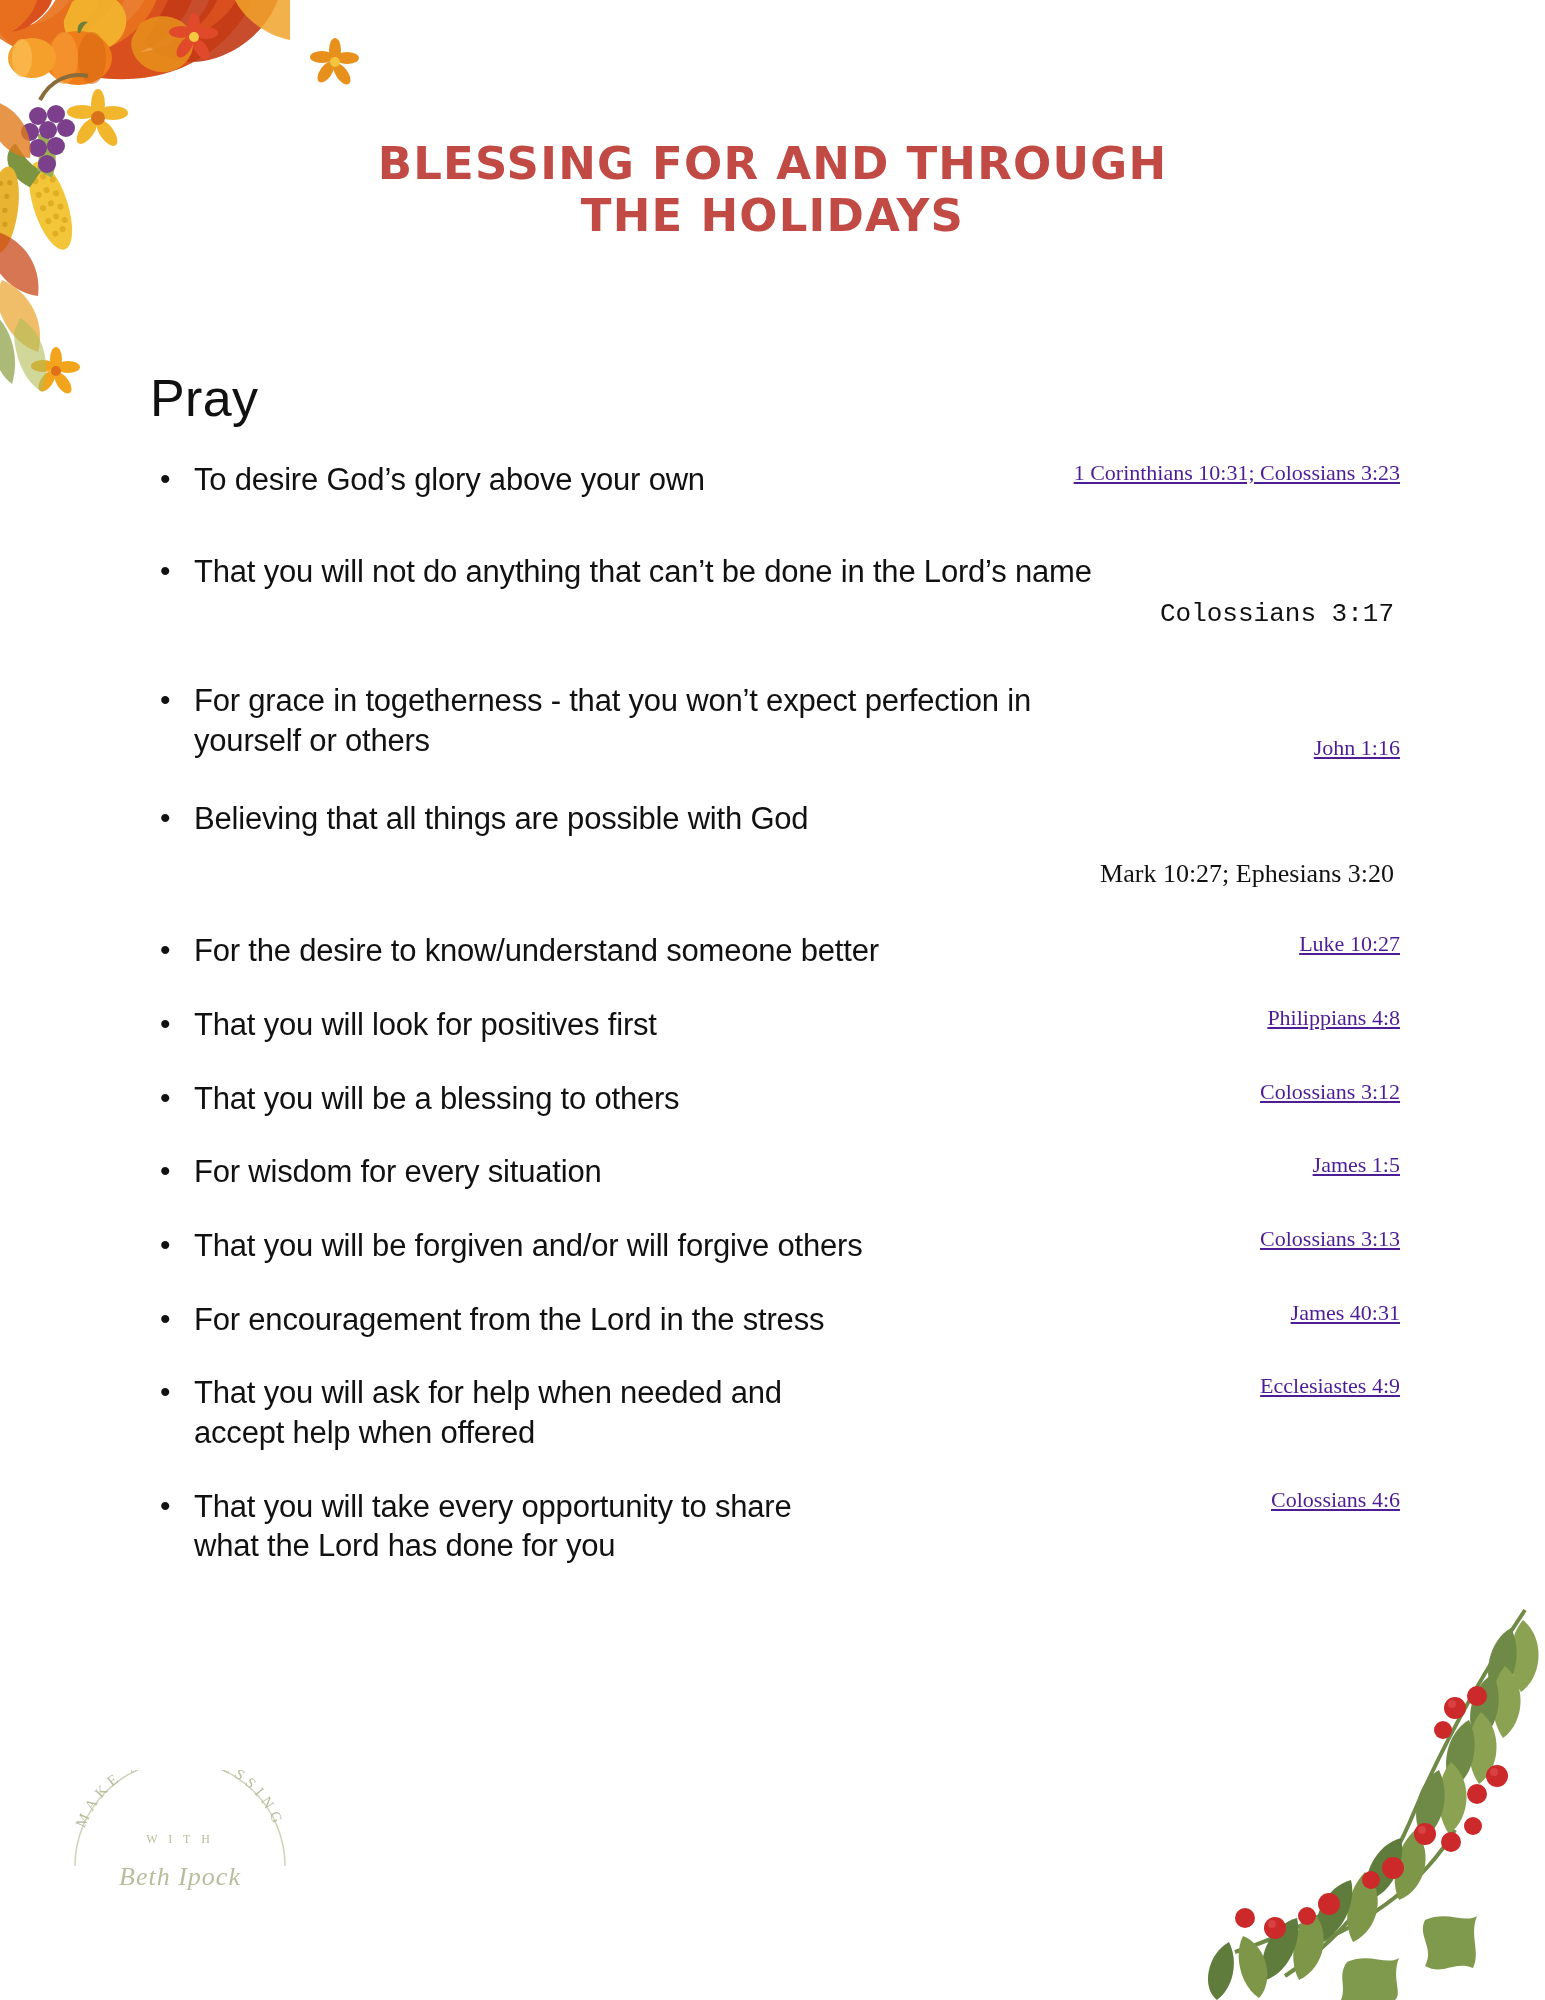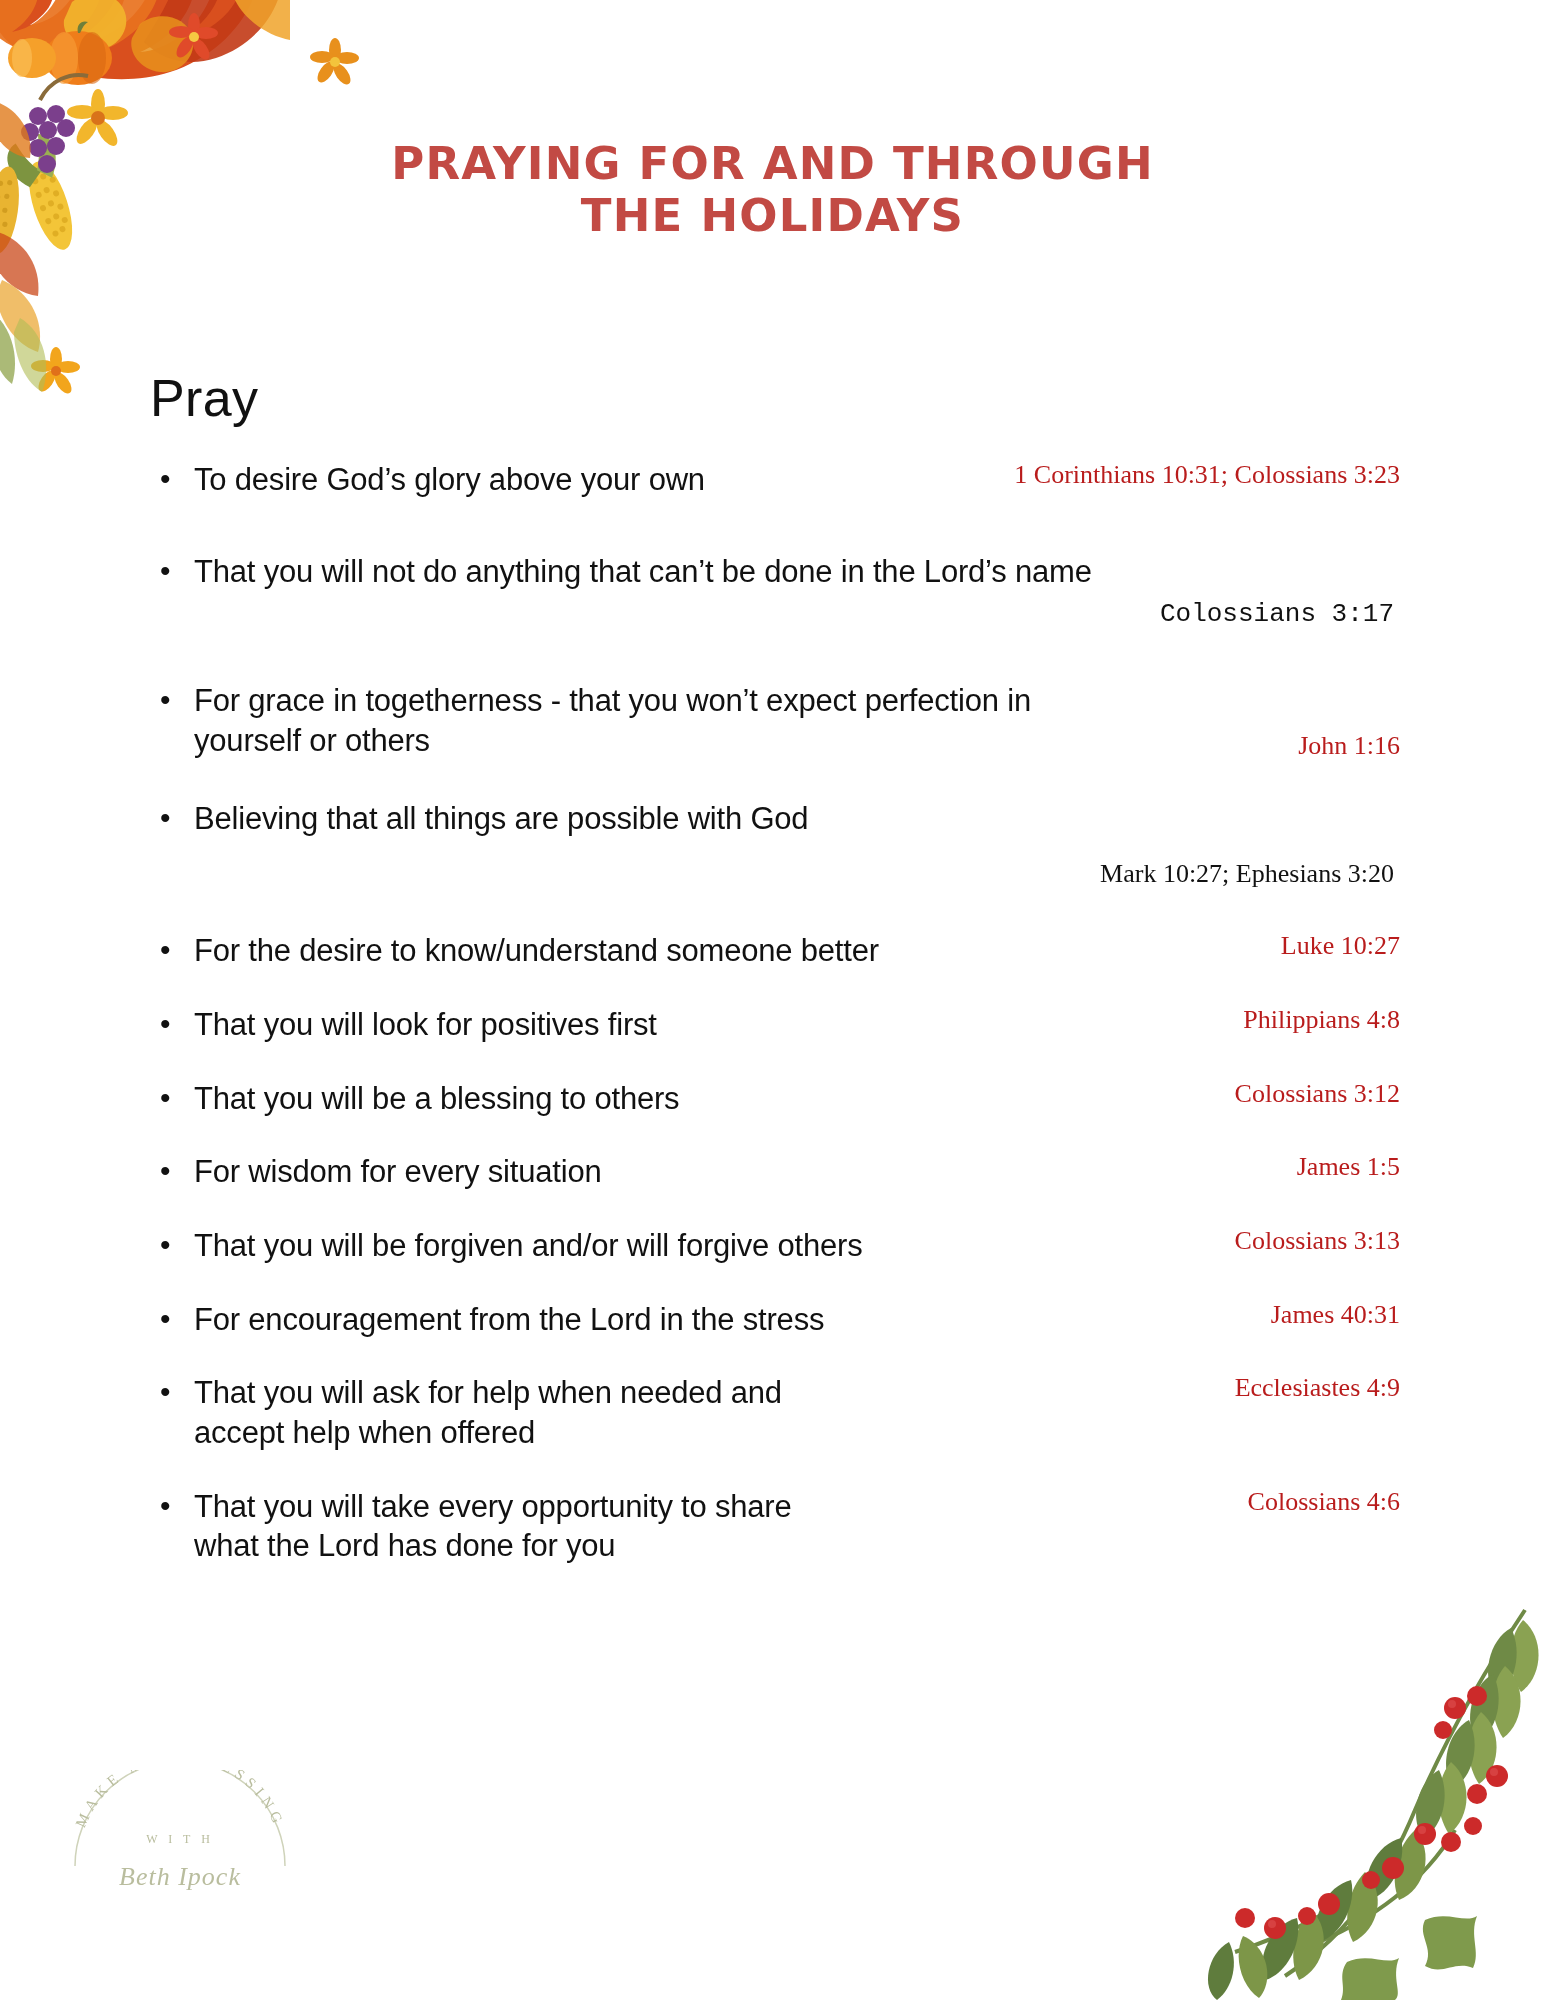--- a/index.html
+++ b/index.html
@@ -97,25 +97,26 @@
   .item-text {
     font-size: 31px;
     line-height: 1.28;
     color: #111111;
     font-family: "Liberation Sans", sans-serif;
     letter-spacing: -0.2px;
     white-space: pre-line;
   }
   .ref {
     font-family: "Liberation Serif", serif;
-    font-size: 26px;
-    color: #b91c1c;
+    font-size: 22px;
+    color: #4c1d95;
     white-space: nowrap;
     flex: 0 0 auto;
     padding-left: 22px;
+    text-decoration: underline;
   }
   
   .ref-below {
     display: block;
     text-align: right;
     font-family: "Liberation Serif", serif;
     font-size: 26px;
     color: #111111;
     padding-right: 6px;
   }
@@ -276,21 +277,21 @@
     <ellipse cx="0" cy="-13" rx="6" ry="12"></ellipse>
     <ellipse cx="12" cy="-5" rx="12" ry="6"></ellipse>
     <ellipse cx="7" cy="11" rx="6" ry="12" transform="rotate(-35 7 11)"></ellipse>
     <ellipse cx="-9" cy="9" rx="6" ry="12" transform="rotate(35 -9 9)"></ellipse>
     <ellipse cx="-13" cy="-6" rx="12" ry="6"></ellipse>
   </g>
   <circle cx="35" cy="34" r="5" fill="#f3c43c"></circle>
 </svg>
 
 <h1 class="title">
-  <span>PRAYING FOR AND THROUGH</span>
+  <span>BLESSING FOR AND THROUGH</span>
   <span class="l2">THE HOLIDAYS</span>
 </h1>
 
 <div class="section-heading">Pray</div>
 
 <div class="pray-list" id="pray-list">
     <div class="pray-item" style="margin-bottom: 52px;">
       <div class="row">
         <div class="bullet-wrap">
           <span class="bullet">•</span>

